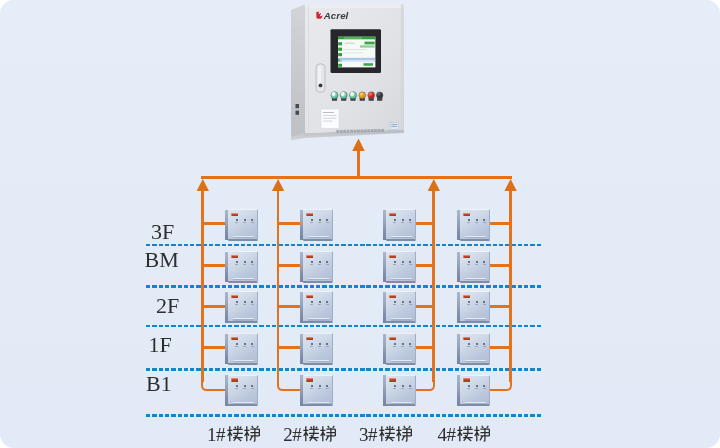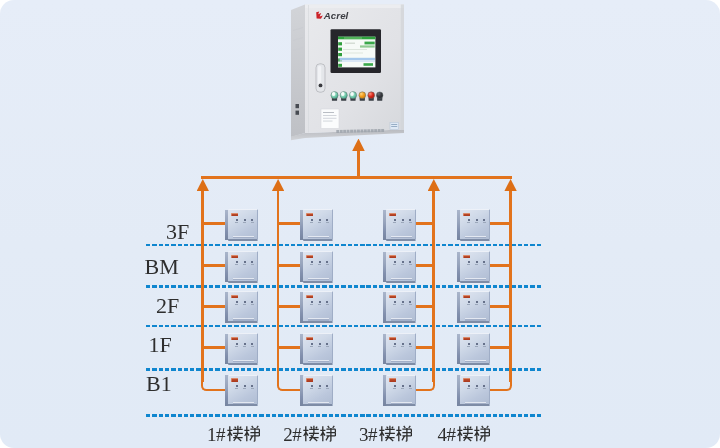--- a/index.html
+++ b/index.html
@@ -68,22 +68,22 @@
   <div class="oL" style="left:276.7px;width:23.3px;border-left:2.8px solid #e2731c;border-bottom-left-radius:5.5px"></div>
   <div class="oL" style="left:414.4px;width:20.8px;border-right:2.8px solid #e2731c;border-bottom-right-radius:5.5px"></div>
   <div class="oL" style="left:489px;width:23px;border-right:2.8px solid #e2731c;border-bottom-right-radius:5.5px"></div>
 
   <div class="dash" style="top:243.8px"></div>
   <div class="dash" style="top:285px"></div>
   <div class="dash" style="top:324.7px"></div>
   <div class="dash" style="top:368px"></div>
   <div class="dash" style="top:414.2px"></div>
 
-  <div class="fl" style="left:166px;top:221.4px">3F</div>
-  <div class="fl" style="left:144.5px;top:256px">BM</div>
+  <div class="fl" style="left:151px;top:221.4px">3F</div>
+  <div class="fl" style="left:144.5px;top:249px">BM</div>
   <div class="fl" style="left:156px;top:294.9px">2F</div>
   <div class="fl" style="left:148.5px;top:333.6px">1F</div>
   <div class="fl" style="left:146px;top:372.8px">B1</div>
 
   <div class="dev" style="left:225px;top:209px">
       <div class="side"></div>
       <div class="face">
         <div class="chip"></div>
         <div class="ind" style="left:7.5px"></div>
         <div class="ind" style="left:15.5px"></div>

